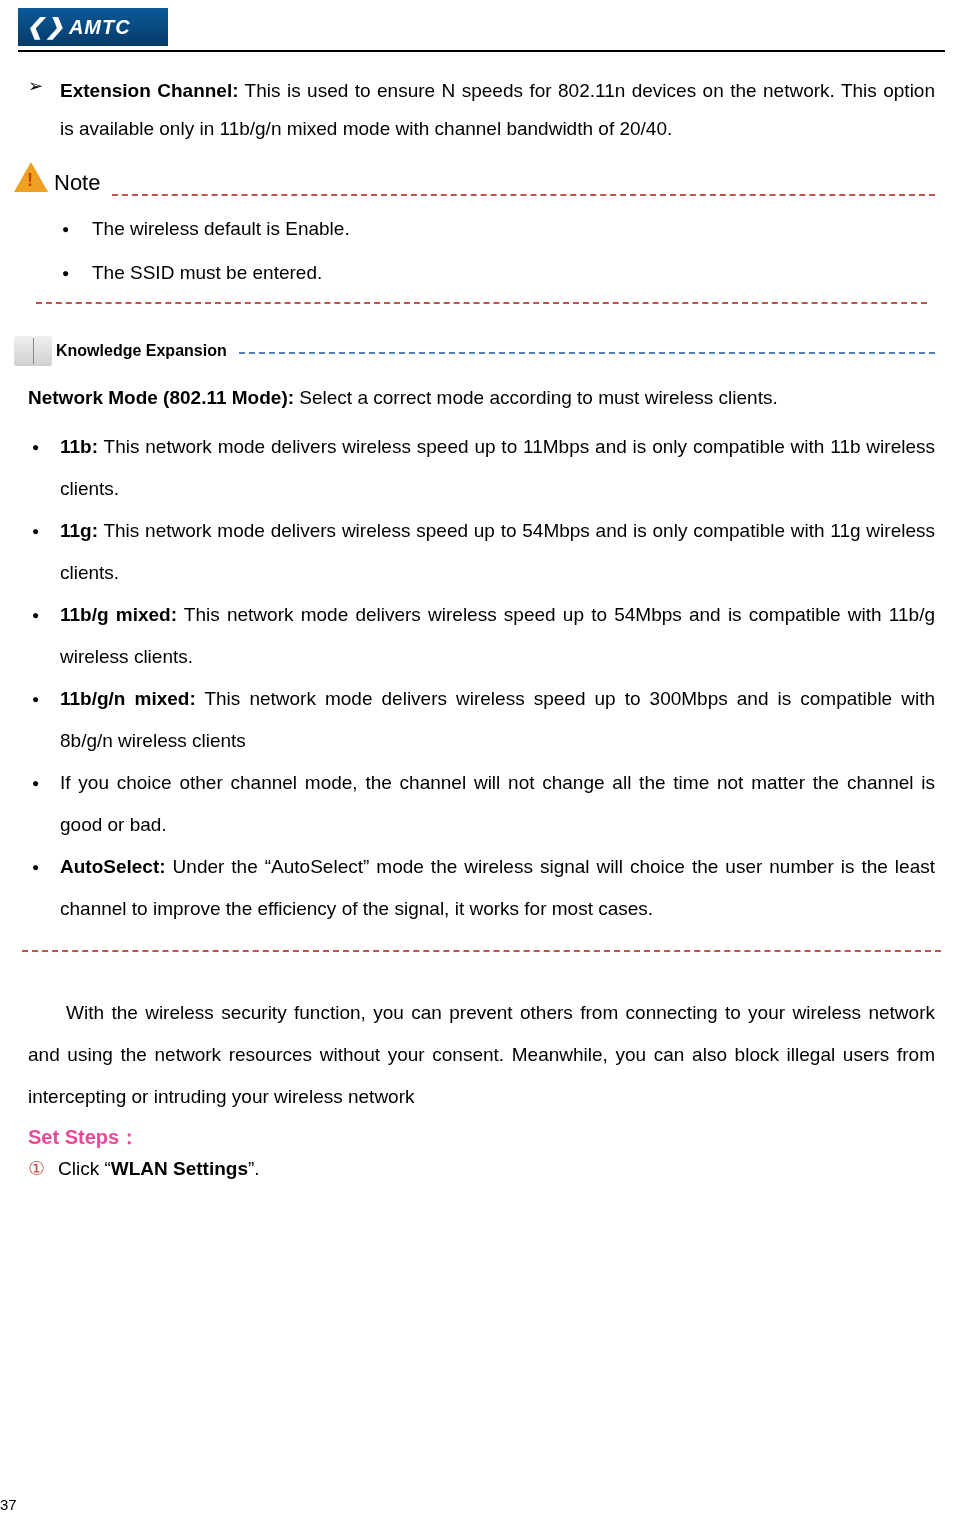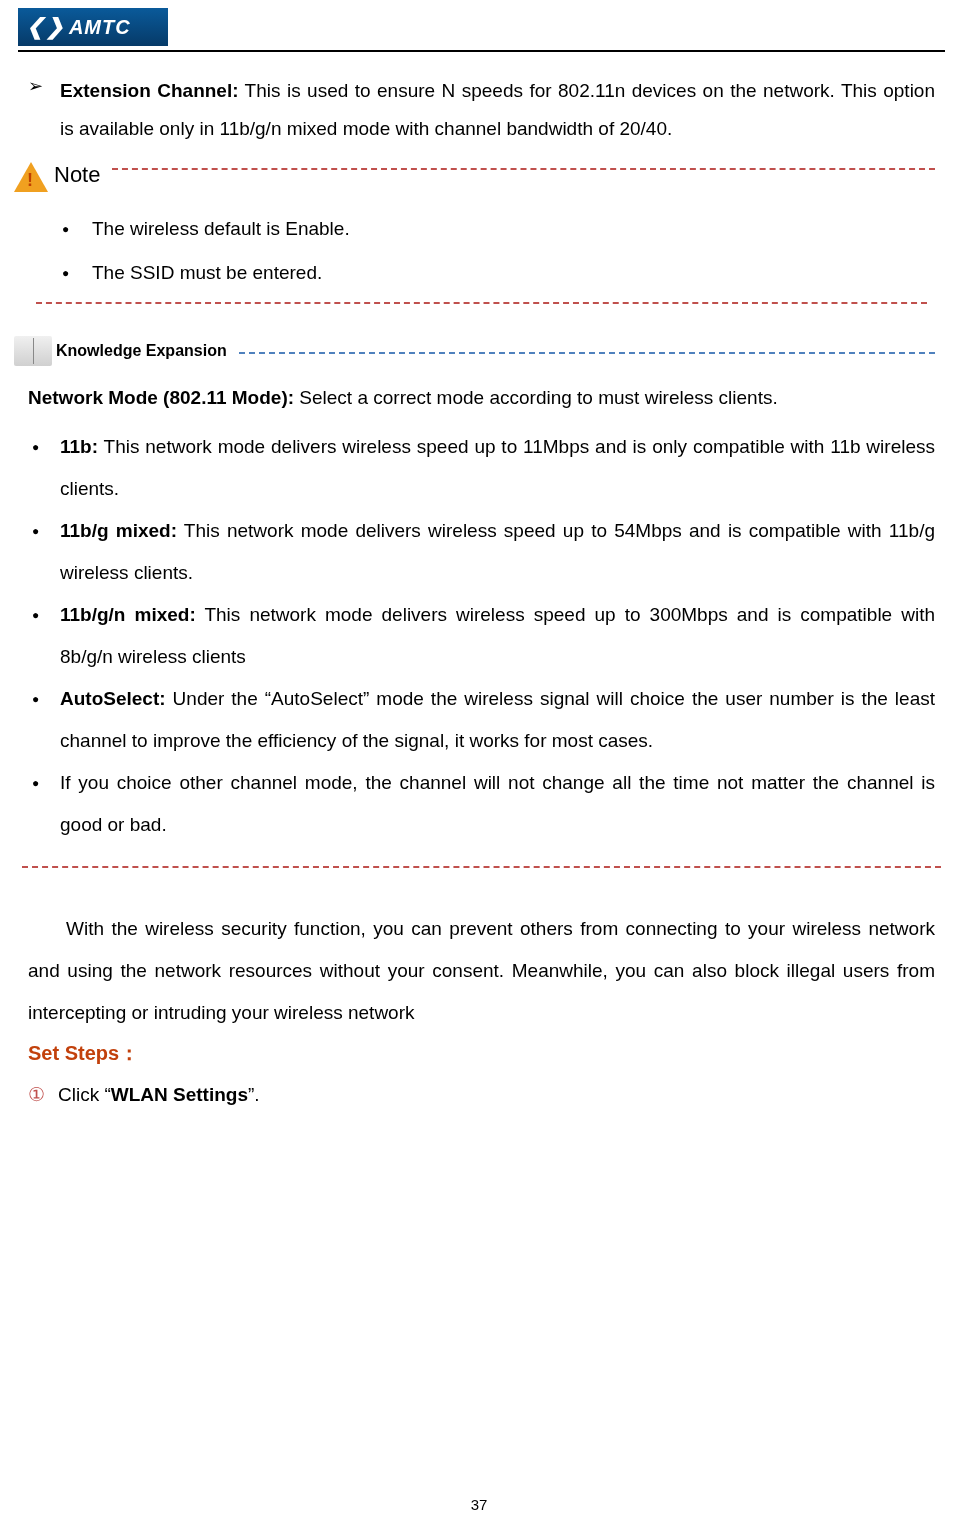--- a/index.html
+++ b/index.html
@@ -53,21 +53,21 @@
       font-size: 18px;
       line-height: 28px;
     }
     .arrow-text {
       flex: 1;
       text-align: justify;
       line-height: 38px;
     }
     .note-header {
       display: flex;
-      align-items: flex-start;
+      align-items: flex-end;
       position: relative;
       margin-top: 14px;
     }
     .warning-icon {
       width: 38px;
       height: 34px;
       margin-left: -14px;
     }
     .warning-triangle {
       width: 0;
@@ -186,43 +186,41 @@
       margin-bottom: 36px;
       font-family: Calibri, Arial, sans-serif;
     }
     .paragraph {
       line-height: 42px;
       text-align: justify;
       text-indent: 38px;
       margin-bottom: 4px;
     }
     .set-steps {
-      color: #c2410c;
+      color: #ec4899;
       font-weight: bold;
       font-size: 20px;
       margin-top: 6px;
-      margin-bottom: 10px;
     }
     .step-row {
       display: flex;
       align-items: baseline;
       line-height: 36px;
     }
     .circle-num {
       color: #c0504d;
       font-size: 19px;
       width: 30px;
       flex-shrink: 0;
     }
     .page-number {
       position: absolute;
       bottom: 22px;
       left: 0;
       right: 5px;
-      text-align: center;
       font-size: 15px;
     }
   </style>
 </head>
 <body>
 
 <div class="logo-bar">
   <div class="logo">
     <span class="logo-symbol">❮❯</span>
     <span>AMTC</span>
@@ -259,24 +257,25 @@
     <span class="knowledge-label">Knowledge Expansion</span>
     <div class="knowledge-dash"></div>
   </div>
 
   <div class="network-mode-intro">
     <b>Network Mode (802.11 Mode):</b><span> Select a correct mode according to must wireless clients.</span>
   </div>
 
   <ul class="mode-list">
     <li><b>11b:</b><span> This network mode delivers wireless speed up to 11Mbps and is only compatible with 11b wireless clients.</span></li>
+    <li><b>11g:</b><span> This network mode delivers wireless speed up to 54Mbps and is only compatible with 11g wireless clients.</span></li>
     <li><b>11b/g mixed:</b><span> This network mode delivers wireless speed up to 54Mbps and is compatible with 11b/g wireless clients.</span></li>
     <li><b>11b/g/n mixed:</b><span> This network mode delivers wireless speed up to 300Mbps and is compatible with 8b/g/n wireless clients</span></li>
+    <li><span>If you choice other channel mode, the channel will not change all the time not matter the channel is good or bad.</span></li>
     <li><b>AutoSelect:</b><span> Under the “AutoSelect” mode the wireless signal will choice the user number is the least channel to improve the efficiency of the signal, it works for most cases.</span></li>
-    <li><span>If you choice other channel mode, the channel will not change all the time not matter the channel is good or bad.</span></li>
   </ul>
 
   <div class="dash-line-closing"></div>
 
 
   <p class="paragraph" style="text-indent:38px;">With the wireless security function, you can prevent others from connecting to your wireless network and using the network resources without your consent. Meanwhile, you can also block illegal users from intercepting or intruding your wireless network</p>
 
   <div class="set-steps">Set Steps：</div>
 
   <div class="step-row">

